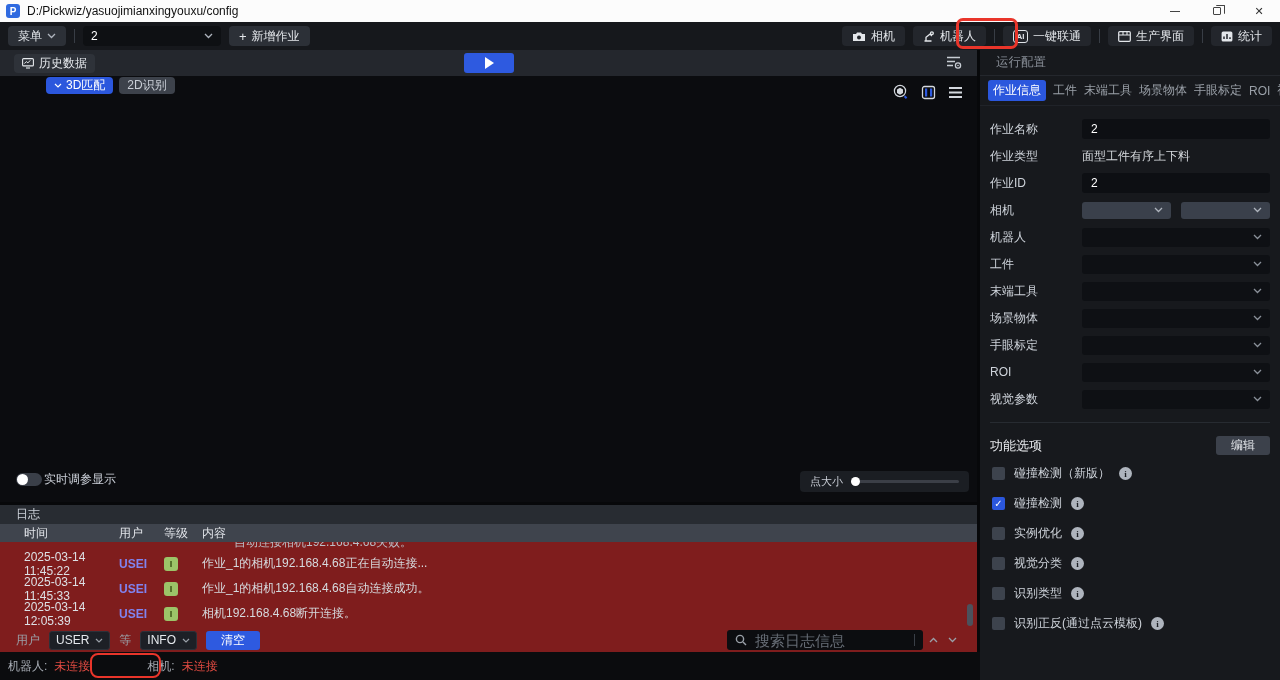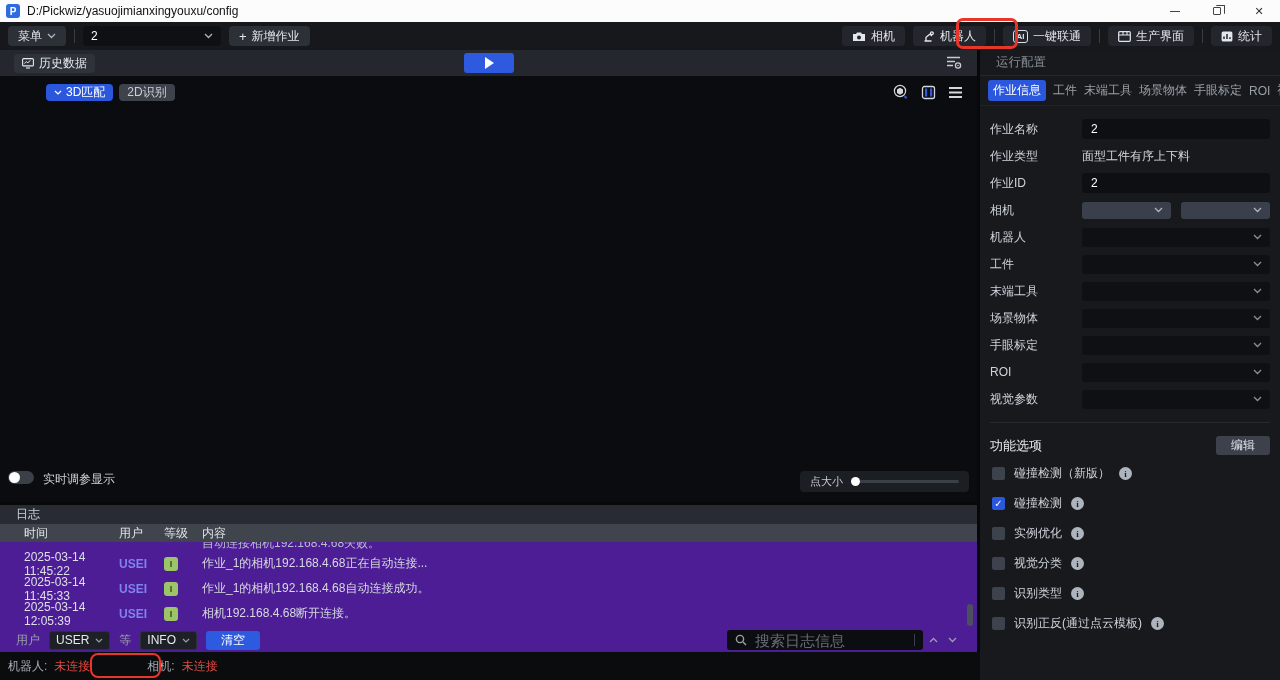--- a/index.html
+++ b/index.html
@@ -28,45 +28,45 @@
   .ai-badge { width:15px; height:13px; border:1px solid #dfe3e8; border-radius:3px; font-size:8px; font-weight:bold; display:flex; align-items:center; justify-content:center; color:#dfe3e8; }
 
   
   .canvas-topbar { position:absolute; left:0; top:50px; width:977px; height:26px; background:#24272d; display:flex; align-items:center; }
   .hist-btn { margin-left:14px; background:#2e3239; border-radius:4px; height:19px; padding:0 8px; display:flex; align-items:center; gap:5px; color:#e6e9ed; font-size:12px; }
   .play-btn { position:absolute; left:464px; top:3px; width:50px; height:20px; background:#2e5ae0; border-radius:3px; display:flex; align-items:center; justify-content:center; }
   .play-tri { width:0; height:0; border-left:9px solid #fff; border-top:6px solid transparent; border-bottom:6px solid transparent; }
   .disp-icon { position:absolute; right:15px; top:5px; color:#c8cdd4; }
 
   .canvas { position:absolute; left:0; top:76px; width:977px; height:426px; background:#0b0c0f; }
-  .mode-row { position:absolute; left:14px; top:8px; display:flex; gap:6px;padding-left:32px; }
+  .mode-row { position:absolute; left:14px; top:1px; display:flex; gap:6px;padding-left:32px; }
   .mode-btn { height:17px; border-radius:4px; padding:0 8px; display:flex; align-items:center; gap:4px; font-size:12px; }
   .mode-btn.active { background:#2b57dd; color:#fff; }
   .mode-btn.idle { background:#3d424b; color:#c9ced6;justify-content:center; }
   .view-icons { position:absolute; right:14px; top:8px; display:flex; gap:11px; align-items:center; color:#d4d8de; }
-  .toggle-row { position:absolute; left:8px; bottom:14px; display:flex; gap:9px; }
+  .toggle-row { position:absolute; left:16px; bottom:14px; display:flex; align-items:center; gap:2px; }
   .toggle { width:26px; height:13px; background:#3a3f48; border-radius:7px; position:relative; }
   .toggle .knob { position:absolute; left:1px; top:1px; width:11px; height:11px; border-radius:50%; background:#fff; }
   .toggle-label { color:#c9ced6; font-size:12px; }
   .pointsize { position:absolute; right:8px; bottom:10px; background:#1b1e23; border-radius:4px; height:21px; display:flex; align-items:center; padding:0 10px; gap:8px;margin-left:12px; }
   .ps-label { color:#c9ced6; font-size:11px; }
   .ps-track { width:108px; height:3px; background:#3b3f47; border-radius:2px; position:relative; }
   .ps-handle { position:absolute; left:0px; top:-3px; width:9px; height:9px; border-radius:50%; background:#fff; }
 
   
-  .logpanel { position:absolute; left:0; top:505px; width:977px; height:147px; background:#4c1d95; }
+  .logpanel { position:absolute; left:0; top:505px; width:977px; height:147px; background:#7f1d1d; }
   .log-titlebar { height:19px; background:#282c32; display:flex; align-items:center; padding-left:16px; color:#ced3da; }
   .log-head { height:18px; background:#3f444d; display:flex; align-items:center; color:#e2e5ea; }
   .lc-time { width:111px; padding-left:16px;margin-left:8px; }
   .lc-user { width:45px; }
   .lc-level { width:38px; }
   .lc-content { flex:1; }
   .log-body { height:86px; overflow:hidden; position:relative; }
   .log-row { height:25px; display:flex; align-items:center; }
-  .log-row.partial { height:9px; overflow:hidden; align-items:center; }
+  .log-row.partial { height:9px; overflow:hidden; align-items:flex-end;padding-left:32px; }
   .log-row.partial .lc-content { margin-top:-7px; color:#b9bec6; }
   .t-time { color:#dde0e5; }
   .t-user { color:#8083ef; font-weight:bold; }
   .lvl-badge { width:14px; height:14px; background:#9cc468; border-radius:3px; color:#33490f; font-size:9px; font-weight:bold; display:flex; align-items:center; justify-content:center; }
   .log-scrollthumb { position:absolute; right:4px; bottom:2px; width:6px; height:22px; background:#4b515c; border-radius:3px; }
   .log-controls { height:24px; display:flex; align-items:center; padding-left:16px; gap:9px; }
   .lg-label { color:#9aa0a8; }
   .mini-select { background:#1d2026; border:1px solid #2c3139; border-radius:3px; height:19px; display:flex; align-items:center; padding:0 6px; gap:6px; color:#e6e9ed; }
   .clear-btn { background:#2e5ae0; color:#fff; border-radius:3px; height:19px; padding:0 15px; display:flex; align-items:center; }
   .searchwrap { margin-left:auto; margin-right:20px; display:flex; align-items:center; gap:6px; }

